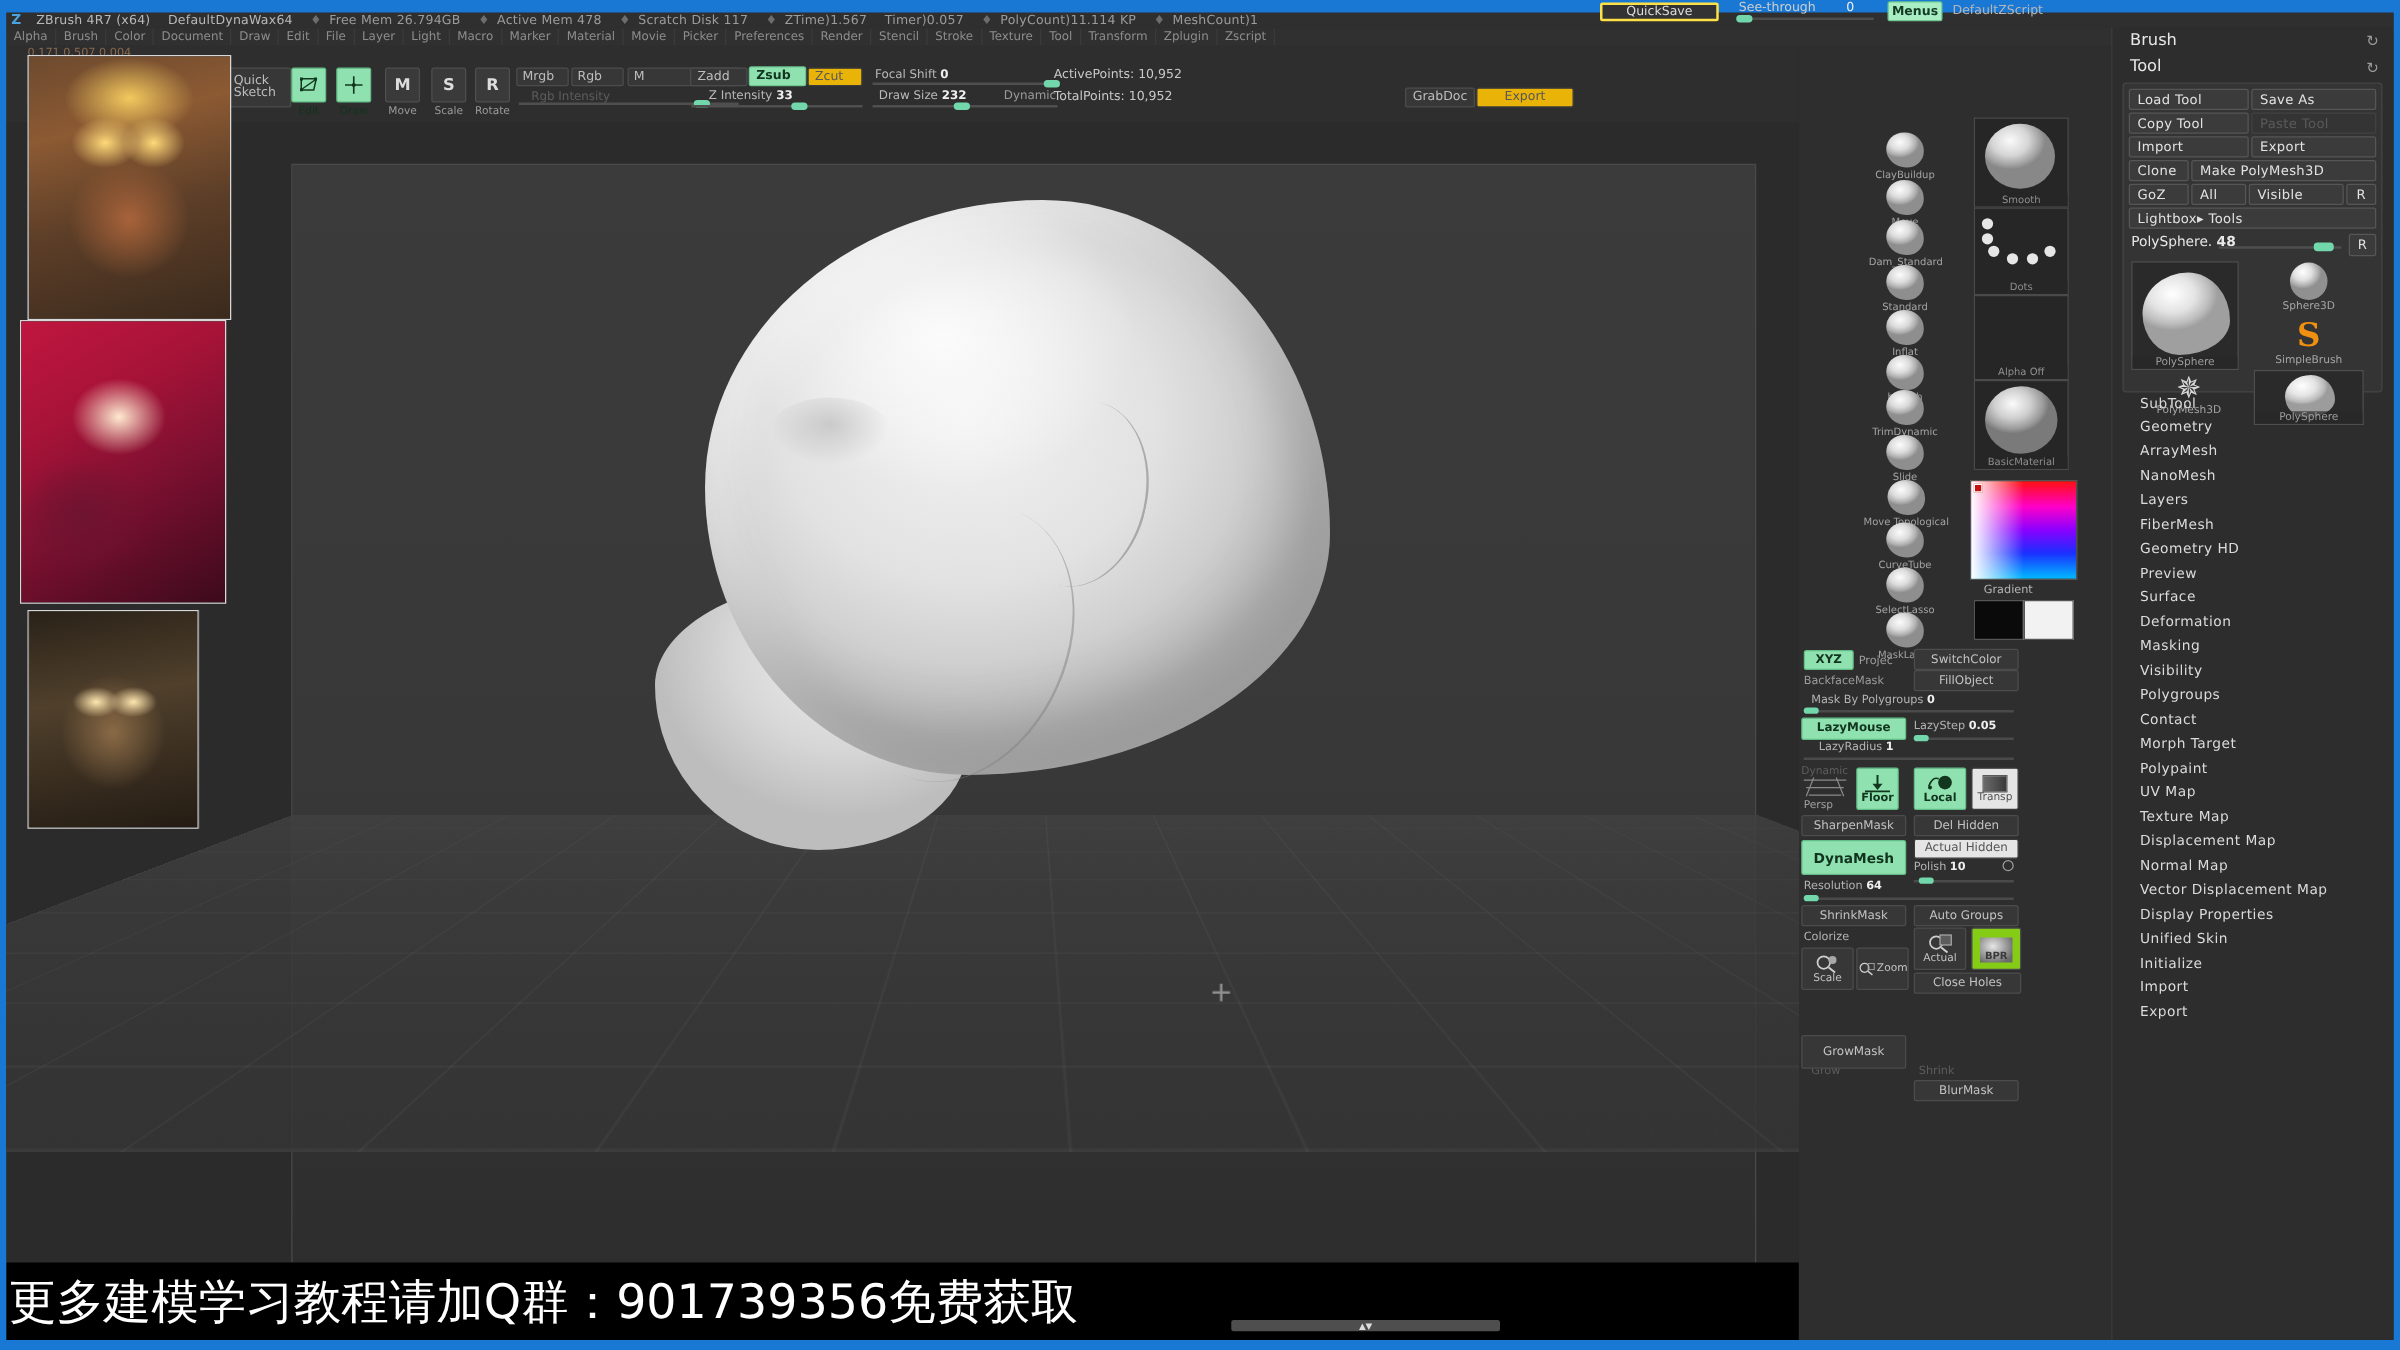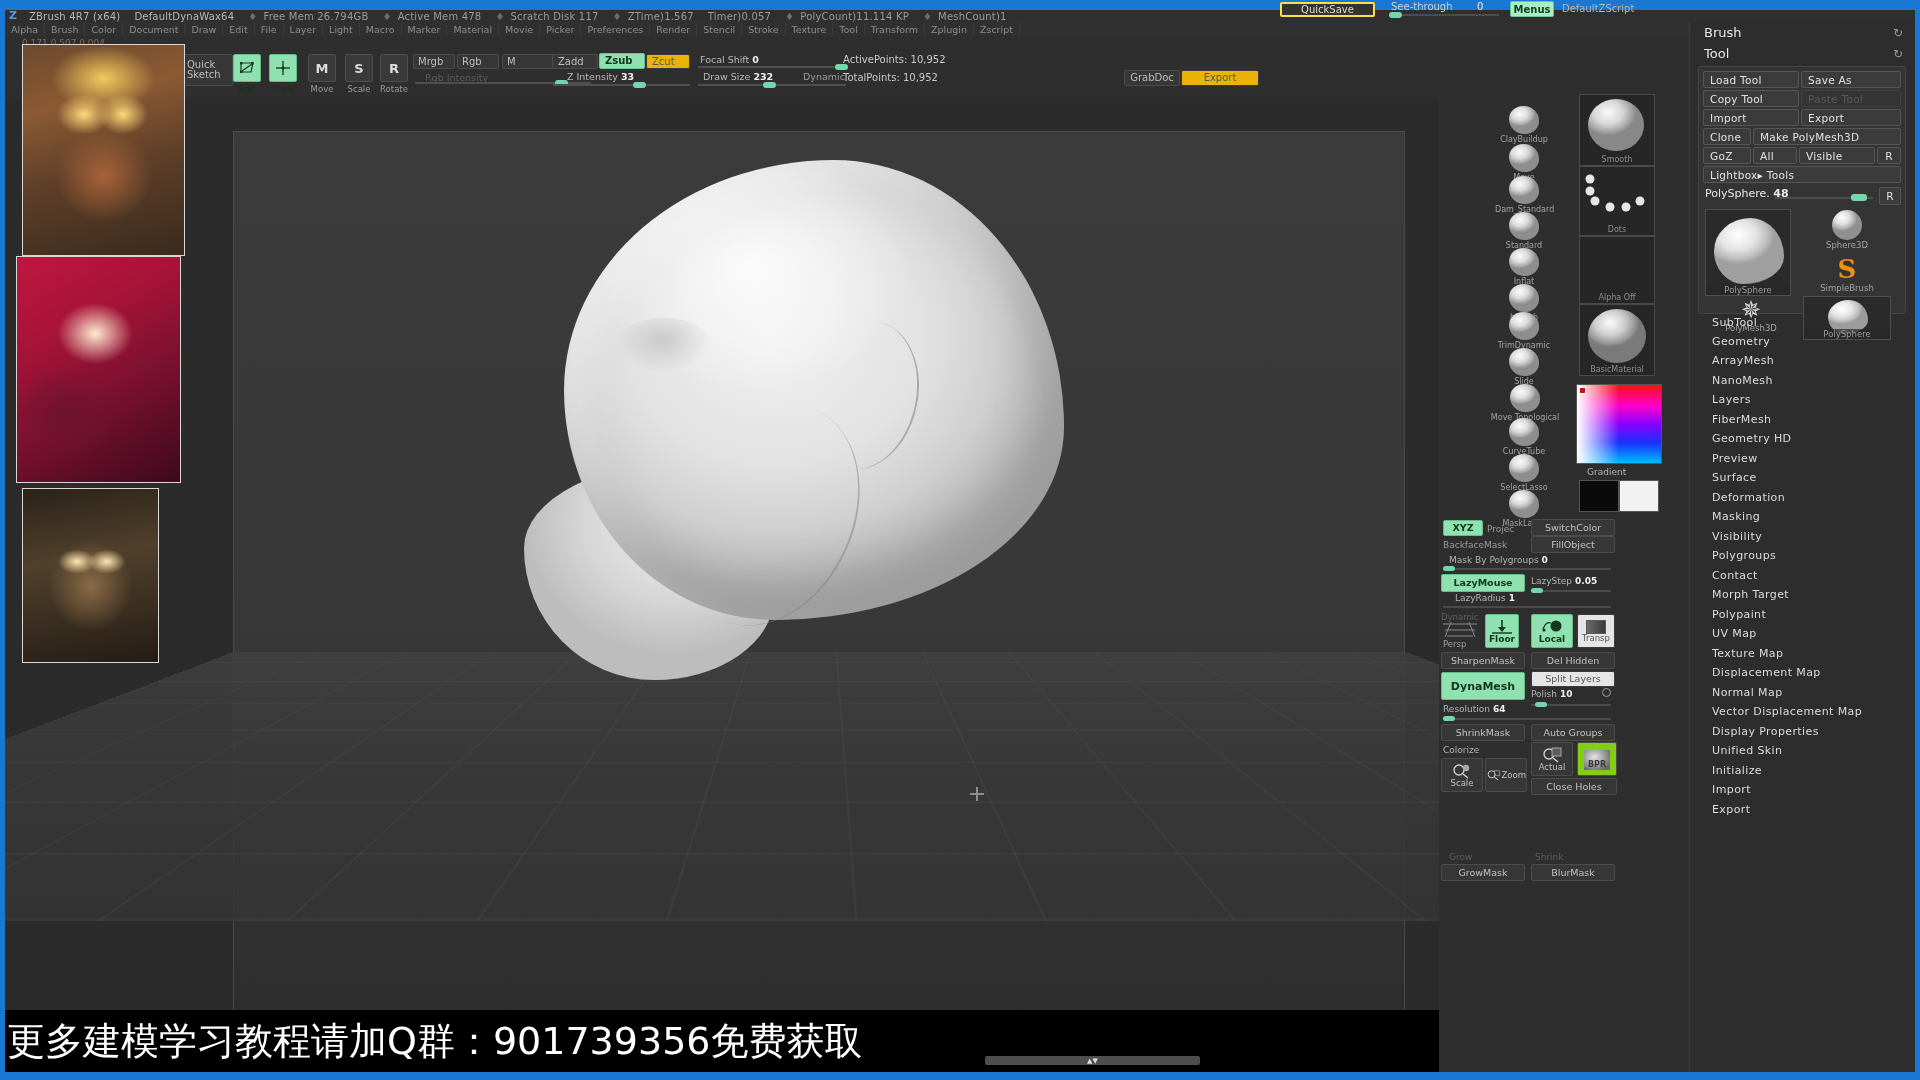--- a/index.html
+++ b/index.html
@@ -483,21 +483,21 @@
     <span style="font-size:8.5px">Transp</span>
   </div>
 
   <div class="rbtn" style="left:2px;top:616px;width:84px;height:17px">
       <span>SharpenMask</span>
     </div>
   <div class="rbtn" style="left:92px;top:616px;width:84px;height:17px">
       <span>Del Hidden</span>
     </div>
   <div class="rbtn dim" style="left:92px;top:635px;width:84px;height:16px">
-      <span>Split Layers</span>
+      <span>Actual Hidden</span>
     </div>
 
   <div class="rbtn green" style="left:2px;top:636px;width:84px;height:28px;font-size:11px">
       <span>DynaMesh</span>
     </div>
   <span class="rlabel" style="left:92px;top:653px"><span>Polish</span> <b>10</b></span>
   <div style="position:absolute;left:163px;top:652px;width:9px;height:9px;border:1.4px solid #9e9e9e;border-radius:50%"></div>
   <div class="rslide" style="left:92px;top:668px;width:80px"></div>
   <div class="rknob" style="left:96px;top:666px"></div>
 
@@ -540,21 +540,21 @@
   <div class="rbtn" style="left:138px;top:706px;width:40px;height:34px;flex-direction:column;background:#84cc16">
     <div style="width:26px;height:20px;background:radial-gradient(ellipse at 40% 35%,#e6e6e6,#6a6a6a 80%)"></div>
     <span style="font-size:8px;color:#3a3a3a;font-weight:bold;margin-top:-9px">BPR</span>
   </div>
   <div class="rbtn" style="left:92px;top:742px;width:86px;height:17px">
       <span>Close Holes</span>
     </div>
 
   <span class="rlabel" style="left:10px;top:816px;color:#5d5d5d">Grow</span>
   <span class="rlabel" style="left:96px;top:816px;color:#5d5d5d">Shrink</span>
-  <div class="rbtn" style="left:2px;top:828px;width:84px;height:17px">
+  <div class="rbtn" style="left:2px;top:792px;width:84px;height:27px">
       <span>GrowMask</span>
     </div>
   <div class="rbtn" style="left:92px;top:828px;width:84px;height:17px">
       <span>BlurMask</span>
     </div>
 </div>
 
 <div id="palette">
   <span class="phead" style="top:3px">Brush</span>
   <span class="prefresh" style="top:4px">↻</span>

